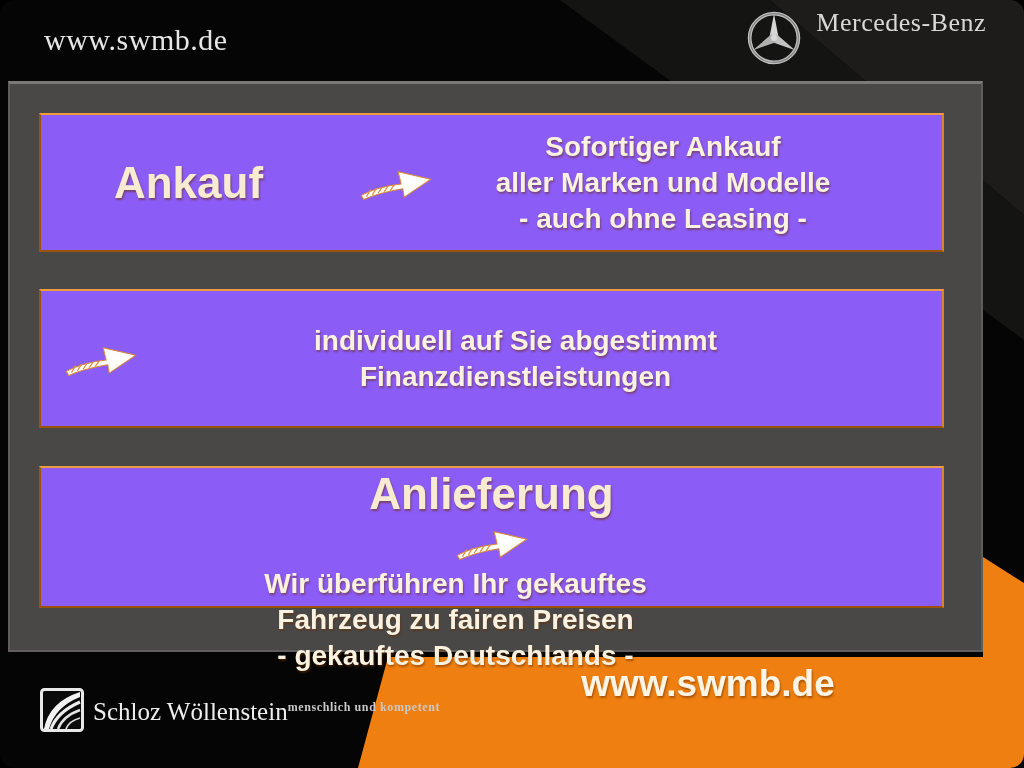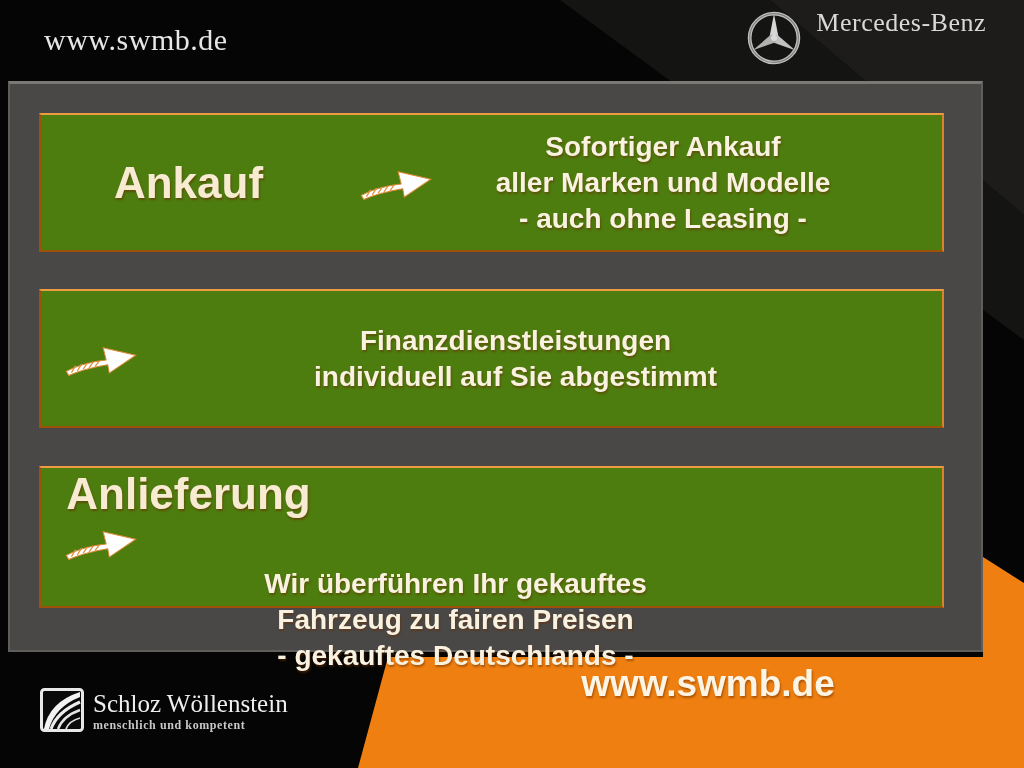--- a/index.html
+++ b/index.html
@@ -1,17 +1,17 @@
 <!DOCTYPE html>
 <html><head>
 <meta charset="utf-8">
 <style>
   html,body{margin:0;padding:0;background:#000;}
   .stage{position:relative;width:1024px;height:768px;overflow:hidden;
-         background:#050505;font-family:"Liberation Sans",sans-serif;}
+         background:#050505;font-family:"Liberation Sans",sans-serif;border-radius:14px;}
   
   .bg-wedge{position:absolute;inset:0;pointer-events:none;}
   .w1{background:#141413;clip-path:polygon(560px 0px,770px 0px,1024px 215px,1024px 340px);}
   .w2{background:#1d1c1b;clip-path:polygon(770px 0px,1024px 0px,1024px 215px);}
 
   
   .orange-poly{position:absolute;inset:0;background:#ee7f10;
     clip-path:polygon(388px 657px,983px 657px,983px 557px,1024px 583px,1024px 768px,358px 768px);}
 
   
@@ -19,40 +19,40 @@
           align-items:center;justify-content:space-between;}
   .site-url{margin-left:44px;font-family:"Liberation Serif",serif;font-size:30px;
             color:#e6e6e6;letter-spacing:.5px;}
   .brand{display:flex;align-items:flex-start;gap:12px;margin-right:38px;}
   .brand-name{font-family:"Liberation Serif",serif;font-size:26px;color:#d9d9d9;letter-spacing:.5px;}
 
   
   .panel{position:absolute;left:8px;top:81px;width:975px;height:571px;box-sizing:border-box;
          background:#4a4846;border:2px solid #605e5b;border-top:3px solid #7b7976;
          padding:29px 37px 0 29px;}
-  .banner{position:relative;width:905px;box-sizing:border-box;background:#4d7c0f;
+  .banner{position:relative;width:905px;box-sizing:border-box;background:#8b5cf6;
           border-style:solid;border-width:2px;
           border-color:#ef9b44 #d9842a #9c5208 #9c5208;
-          display:flex;}
+          display:flex;align-items:center;}
   .banner.b1{height:139px;margin-bottom:37px;}
   .banner.b2{height:139px;margin-bottom:38px;}
   .banner.b3{height:142px;flex-direction:column;}
   .b-left{width:295px;display:flex;flex-direction:column;justify-content:center;
           align-items:center;}
   .title-line{font-size:44px;font-weight:bold;color:#f7ecd2;line-height:52px;
               text-shadow:1px 2px 2px rgba(105,45,0,.55);}
   .b-arrow{width:120px;display:flex;justify-content:center;align-items:center;}
   .b-right{flex:1;padding-right:72px;display:flex;flex-direction:column;
            justify-content:center;align-items:center;}
   .desc-line{font-size:28px;font-weight:bold;color:#faf2e0;line-height:36px;
              text-shadow:1px 2px 2px rgba(105,45,0,.5);white-space:nowrap;}
 
   
   .dealer{position:absolute;left:40px;top:688px;display:flex;align-items:center;gap:9px;}
-  .dealer-text{display:flex;flex-direction:column;}
+  .dealer-text{display:flex;flex-direction:row;}
   .dealer-name{font-family:"Liberation Serif",serif;font-size:25px;color:#efefef;line-height:26px;}
   .dealer-tagline{font-family:Liberation Serif, serif;font-size:12px;font-weight:bold;
                   color:#c9c9c9;letter-spacing:.6px;margin-top:1px;}
   .slogan{position:absolute;left:400px;right:8px;top:662px;text-align:center;}
   .slogan-1{font-size:33px;font-weight:bold;color:#fcf4e4;line-height:40px;
             text-shadow:1px 2px 2px rgba(110,45,0,.5);}
   .slogan-2{font-size:37px;font-weight:bold;color:#fcf4e4;line-height:44px;
             text-shadow:1px 2px 2px rgba(110,45,0,.5);}
 </style>
 </head>
@@ -116,22 +116,22 @@
               <line x1="8" y1="33" x2="13" y2="26.5"></line>
               <line x1="14" y1="32" x2="19" y2="25.8"></line>
               <line x1="20" y1="31" x2="25" y2="25.2"></line>
               <line x1="26" y1="30.4" x2="31" y2="24.8"></line>
               <line x1="32" y1="30" x2="37" y2="24.6"></line>
             </g>
           </g>
         </svg>
       </div>
       <div class="b-right">
+        <div class="desc-line">individuell auf Sie abgestimmt</div>
         <div class="desc-line">Finanzdienstleistungen</div>
-        <div class="desc-line">individuell auf Sie abgestimmt</div>
       </div>
     </section>
 
     <section class="banner b3">
       <div class="b-left">
         <div class="title-line">Anlieferung</div>
       </div>
       <div class="b-arrow">
         <svg width="78" height="46" viewBox="0 0 78 46">
           <g transform="rotate(-7 39 23)">

